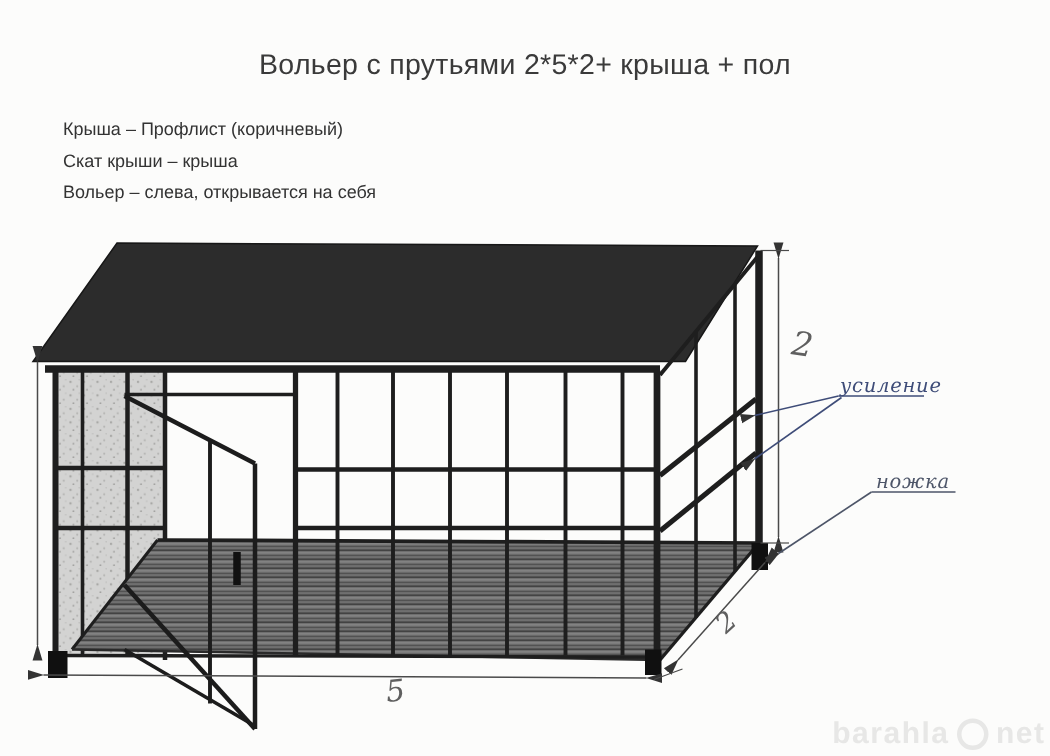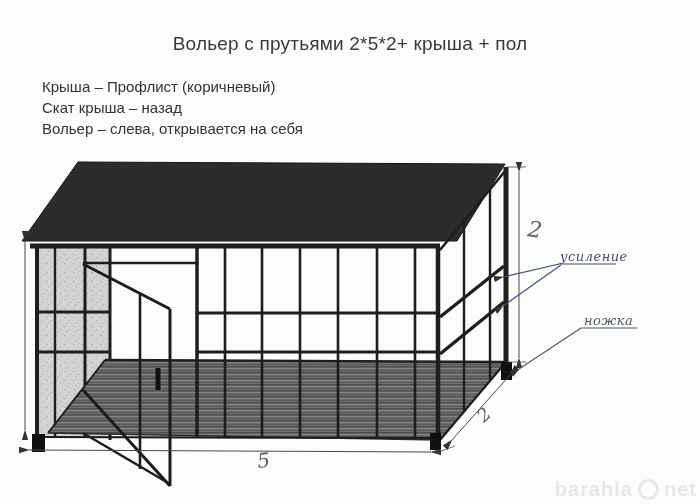--- a/index.html
+++ b/index.html
@@ -11,21 +11,21 @@
     font-family:"Liberation Sans",sans-serif;
   }
   .title{
     position:absolute;top:33px;left:0;width:700px;
     text-align:center;
     font-size:19px;font-weight:500;color:#3a3a3a;
     letter-spacing:.2px;
   }
   .notes{
     position:absolute;top:76px;left:42px;
-    font-size:15px;color:#333;line-height:21px;
+    font-size:12px;color:#333;line-height:21px;
   }
   .drawing{position:absolute;left:0;top:0;}
   .hw{font-family:"DejaVu Serif",serif;font-style:italic;}
   .dimnum{fill:#5f5f5f;}
   .ink-blue{fill:#3e4c78;}
   .ink-gray{fill:#4d5568;}
   .watermark{
     position:absolute;right:3px;bottom:3px;
     display:flex;align-items:center;gap:5px;
     font-size:20px;font-weight:bold;color:#e7e7e6;
@@ -38,21 +38,21 @@
 </style>
 </head>
 <body>
 
 <div class="page">
 
   <div class="title">Вольер с прутьями 2*5*2+ крыша + пол</div>
 
   <div class="notes">
     <div>Крыша – Профлист (коричневый)</div>
-    <div>Скат крыша – назад</div>
+    <div>Скат крыши – крыша</div>
     <div>Вольер – слева, открывается на себя</div>
   </div>
 
   <svg class="drawing" width="700" height="504" viewBox="0 0 700 504">
     <defs>
       <pattern id="hatch" width="7" height="6" patternUnits="userSpaceOnUse">
         <rect width="7" height="6" fill="#6f6f6f"></rect>
         <line x1="0" y1="0.8" x2="7" y2="0.8" stroke="#434343" stroke-width="1.1"></line>
         <line x1="0" y1="2.6" x2="7" y2="2.6" stroke="#8e8e8e" stroke-width="0.7"></line>
         <line x1="0" y1="4.3" x2="7" y2="4.3" stroke="#525252" stroke-width="0.9"></line>

